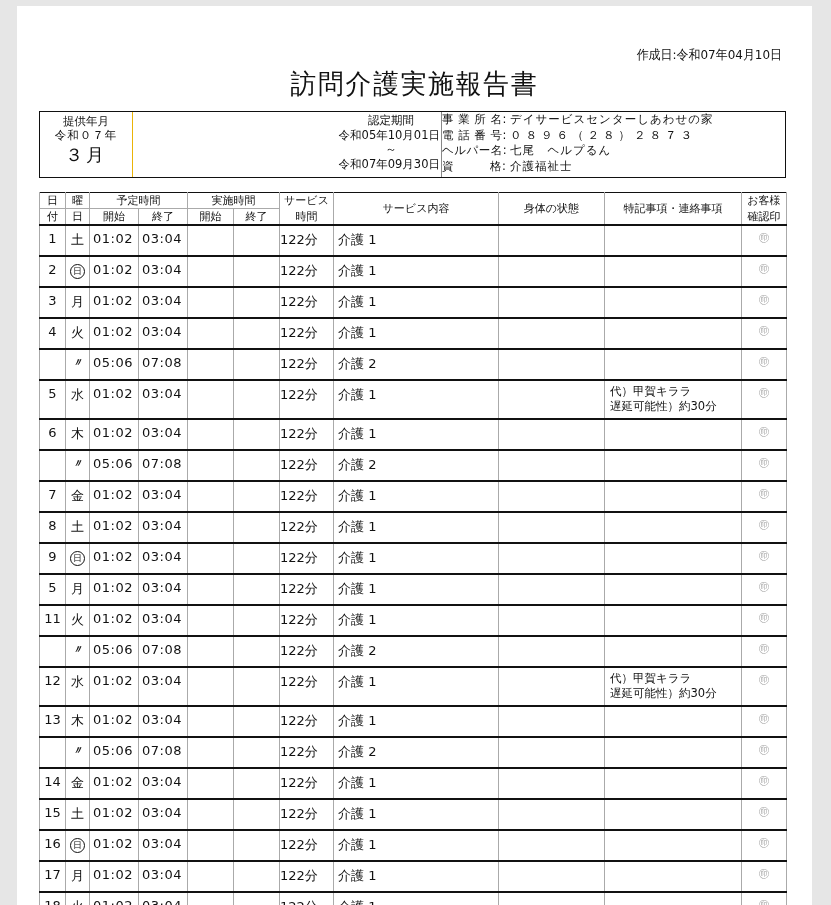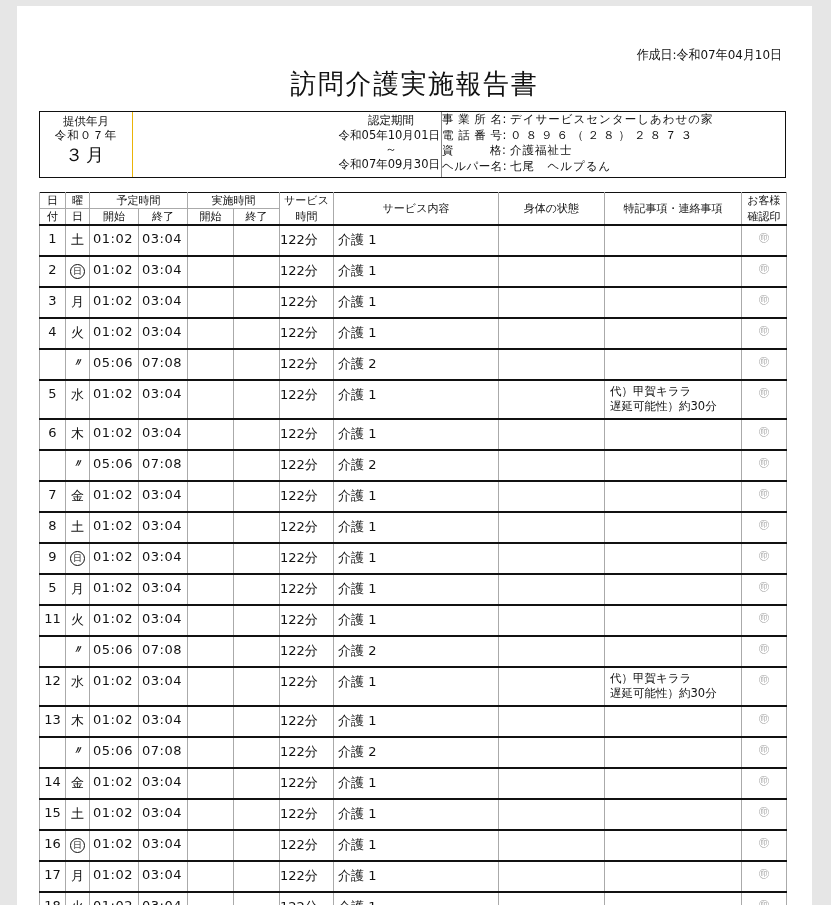--- a/index.html
+++ b/index.html
@@ -92,22 +92,22 @@
     </div>
     <div class="c3">
       <div class="h">認定期間</div>
       <div>令和05年10月01日</div>
       <div class="tl">～</div>
       <div>令和07年09月30日</div>
     </div>
     <div class="c4">
       <div class="r"><span class="k">事 業 所 名:</span><span class="v">デイサービスセンターしあわせの家</span></div>
       <div class="r"><span class="k">電 話 番 号:</span><span class="v wide">０８９６（２８）２８７３</span></div>
+      <div class="r"><span class="k">ヘルパー名:</span><span class="v">七尾　ヘルプるん</span></div>
       <div class="r"><span class="k">資　　　格:</span><span class="v">介護福祉士</span></div>
-      <div class="r"><span class="k">ヘルパー名:</span><span class="v">七尾　ヘルプるん</span></div>
     </div>
   </div>
 
   <table class="log">
     <colgroup>
       <col style="width:26px">
         <col style="width:24px">
         <col style="width:49px">
         <col style="width:49px">
       <col style="width:46px">

